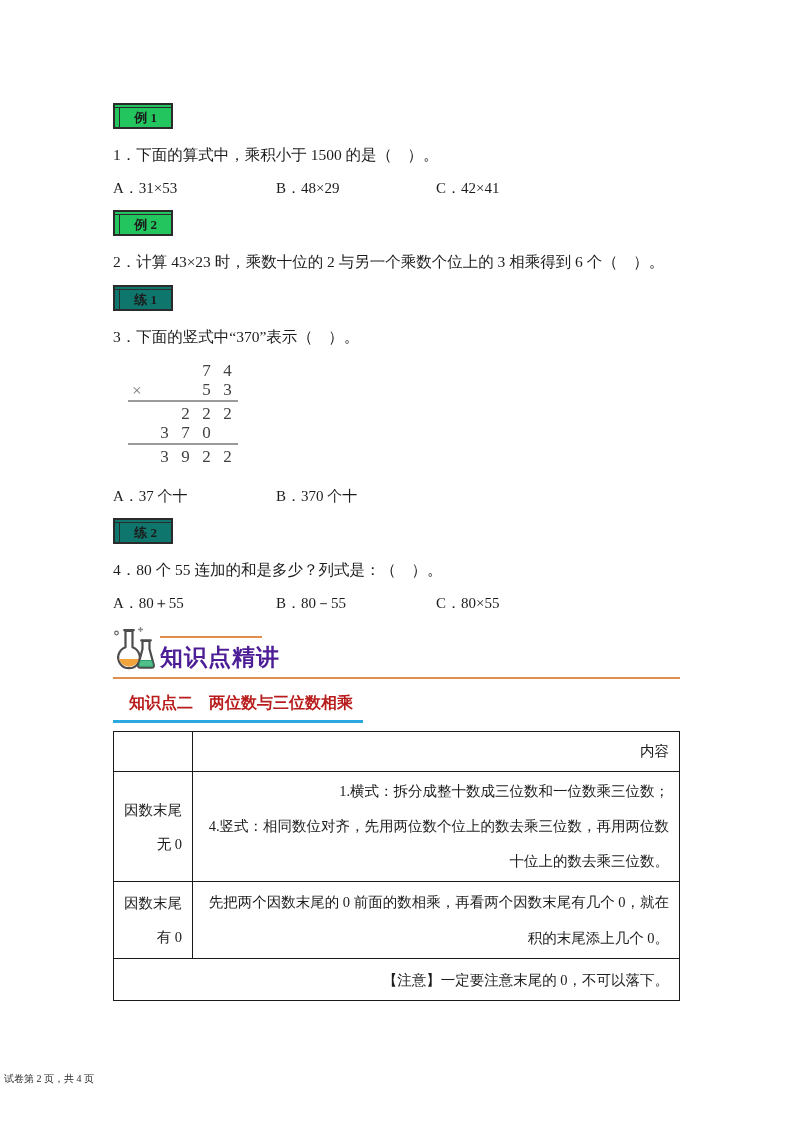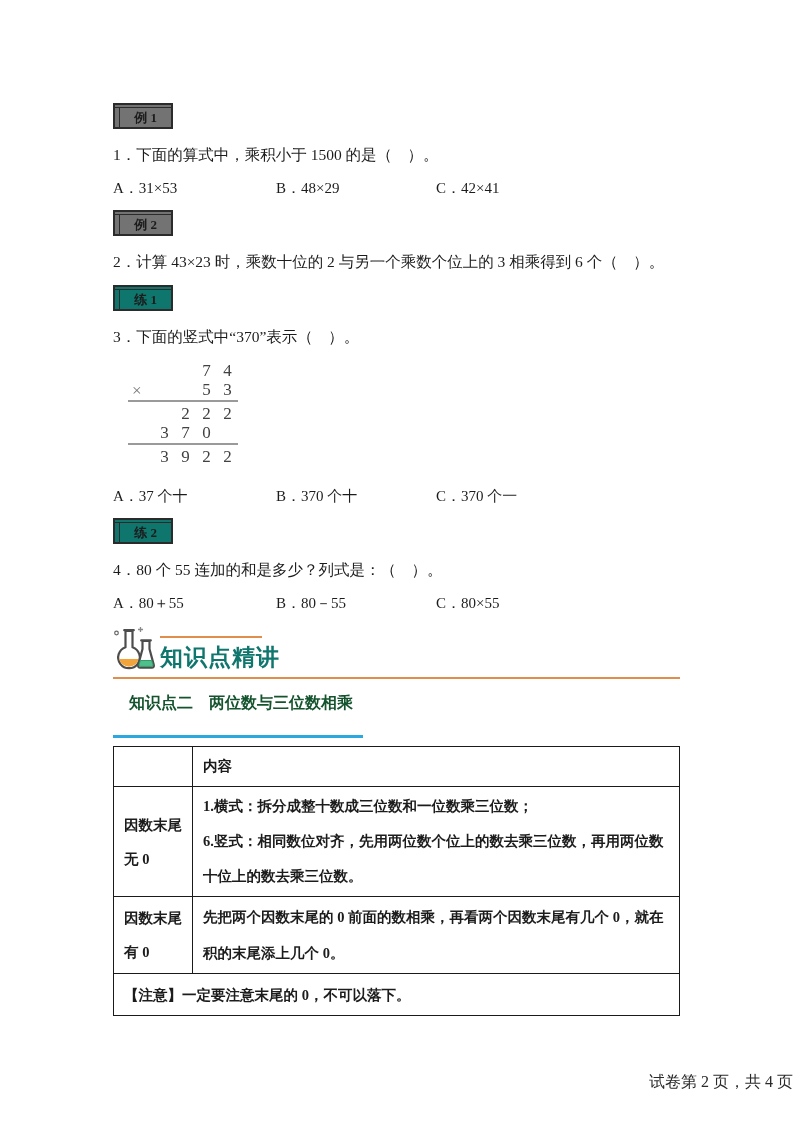--- a/index.html
+++ b/index.html
@@ -12,21 +12,21 @@
     background: #ffffff;
     overflow: hidden;
     padding: 103px 113px 0 113px;
   }
 
   
   .tagbox {
     width: 60px; height: 26px;
     border: 2px solid #2b2b2b;
     display: flex; flex-direction: column;
-    background: #737373;
+    background: #22c55e;
     margin-bottom: 16px;
   }
   .tagbox.practice { background: #0f766e; }
   .tag-top { height: 3px; border-bottom: 1px solid #2b2b2b; }
   .tag-body { flex: 1; display: flex; }
   .tag-left { width: 5px; border-right: 1px solid #2b2b2b; }
   .tag-label {
     flex: 1; display: flex; align-items: center; justify-content: center;
     font-weight: bold; font-size: 13px;
     font-family: "Liberation Serif", serif;
@@ -55,58 +55,57 @@
     display: flex; align-items: flex-end;
     margin-top: 4px;
     border-bottom: 2px solid #e08e4d;
     padding-bottom: 5px;
   }
   .section-icon { width: 42px; height: 47px; flex: 0 0 auto; margin-right: 5px; }
   .section-title-wrap { display: flex; flex-direction: column; }
   .accent-line { width: 102px; height: 2px; background: #e08e4d; margin-bottom: 4px; }
   .section-title {
     font-family: "Liberation Sans", sans-serif;
-    font-weight: bold; font-size: 23px; letter-spacing: 1px; color: #0f766e;
+    font-weight: bold; font-size: 23px; letter-spacing: 1px; color: #4c1d95;
     line-height: 30px;
   }
 
   
   .kp-heading {
     display: inline-block;
     margin-top: 14px;
-    padding: 0 10px 21px 16px;
+    padding: 0 10px 6px 16px;
     font-family: "Liberation Sans", sans-serif;
-    font-weight: bold; font-size: 16px; color: #14532d;
+    font-weight: bold; font-size: 16px; color: #b91c1c;
     border-bottom: 3px solid #2ba8e0;
   }
 
   
   table.kp {
     width: 567px;
     border-collapse: collapse;
     margin-top: 8px;
     font-size: 14.5px;
   }
   table.kp td {
     border: 1.5px solid #1a1a1a;
-    text-align: left;
+    text-align: right;
     vertical-align: middle;
     padding: 2px 10px;
-    font-weight: bold;
   }
   td.col-label { width: 79px; line-height: 34px; }
   tr.hdr td { height: 40px; }
   tr.r1 td.content { height: 105px; line-height: 35px; }
   tr.r2 td.content { height: 72px; line-height: 36px; }
   tr.note td { height: 42px; line-height: 20px; }
 
   
   .footer {
-    position: absolute; left: 16px; right: 0; top: 1072px;
-    text-align: right; font-size: 16px; color: #2a2a2a;
+    position: absolute; left: 4px; right: 0; top: 1072px;
+    text-align: left; font-size: 10px; color: #2a2a2a;
   }
 </style>
 </head>
 <body>
 
 <div class="page">
 
   <div class="tagbox">
     <div class="tag-top"></div>
     <div class="tag-body">
@@ -171,21 +170,20 @@
       <span class="mc">3</span>
         <span class="mc">9</span>
         <span class="mc">2</span>
         <span class="mc">2</span>
     </div>
   </div>
 
   <div class="opts" style="margin-top:20px;">
     <span class="opt-a">A．37 个十</span>
     <span class="opt-b">B．370 个十</span>
-    <span class="opt-c">C．370 个一</span>
   </div>
 
   <div class="tagbox practice">
     <div class="tag-top"></div>
     <div class="tag-body">
       <div class="tag-left"></div>
       <span class="tag-label">练 2</span>
     </div>
   </div>
   <p class="qtext">4．80 个 55 连加的和是多少？列式是：（　）。</p>
@@ -225,21 +223,21 @@
       <td class="col-label"></td>
       <td>内容</td>
     </tr>
     <tr class="r1">
       <td class="col-label">
         <div>因数末尾</div>
         <div>无 0</div>
       </td>
       <td class="content">
         <div>1.横式：拆分成整十数成三位数和一位数乘三位数；</div>
-        <div>6.竖式：相同数位对齐，先用两位数个位上的数去乘三位数，再用两位数十位上的数去乘三位数。</div>
+        <div>4.竖式：相同数位对齐，先用两位数个位上的数去乘三位数，再用两位数十位上的数去乘三位数。</div>
       </td>
     </tr>
     <tr class="r2">
       <td class="col-label">
         <div>因数末尾</div>
         <div>有 0</div>
       </td>
       <td class="content">先把两个因数末尾的 0 前面的数相乘，再看两个因数末尾有几个 0，就在积的末尾添上几个 0。</td>
     </tr>
     <tr class="note">

